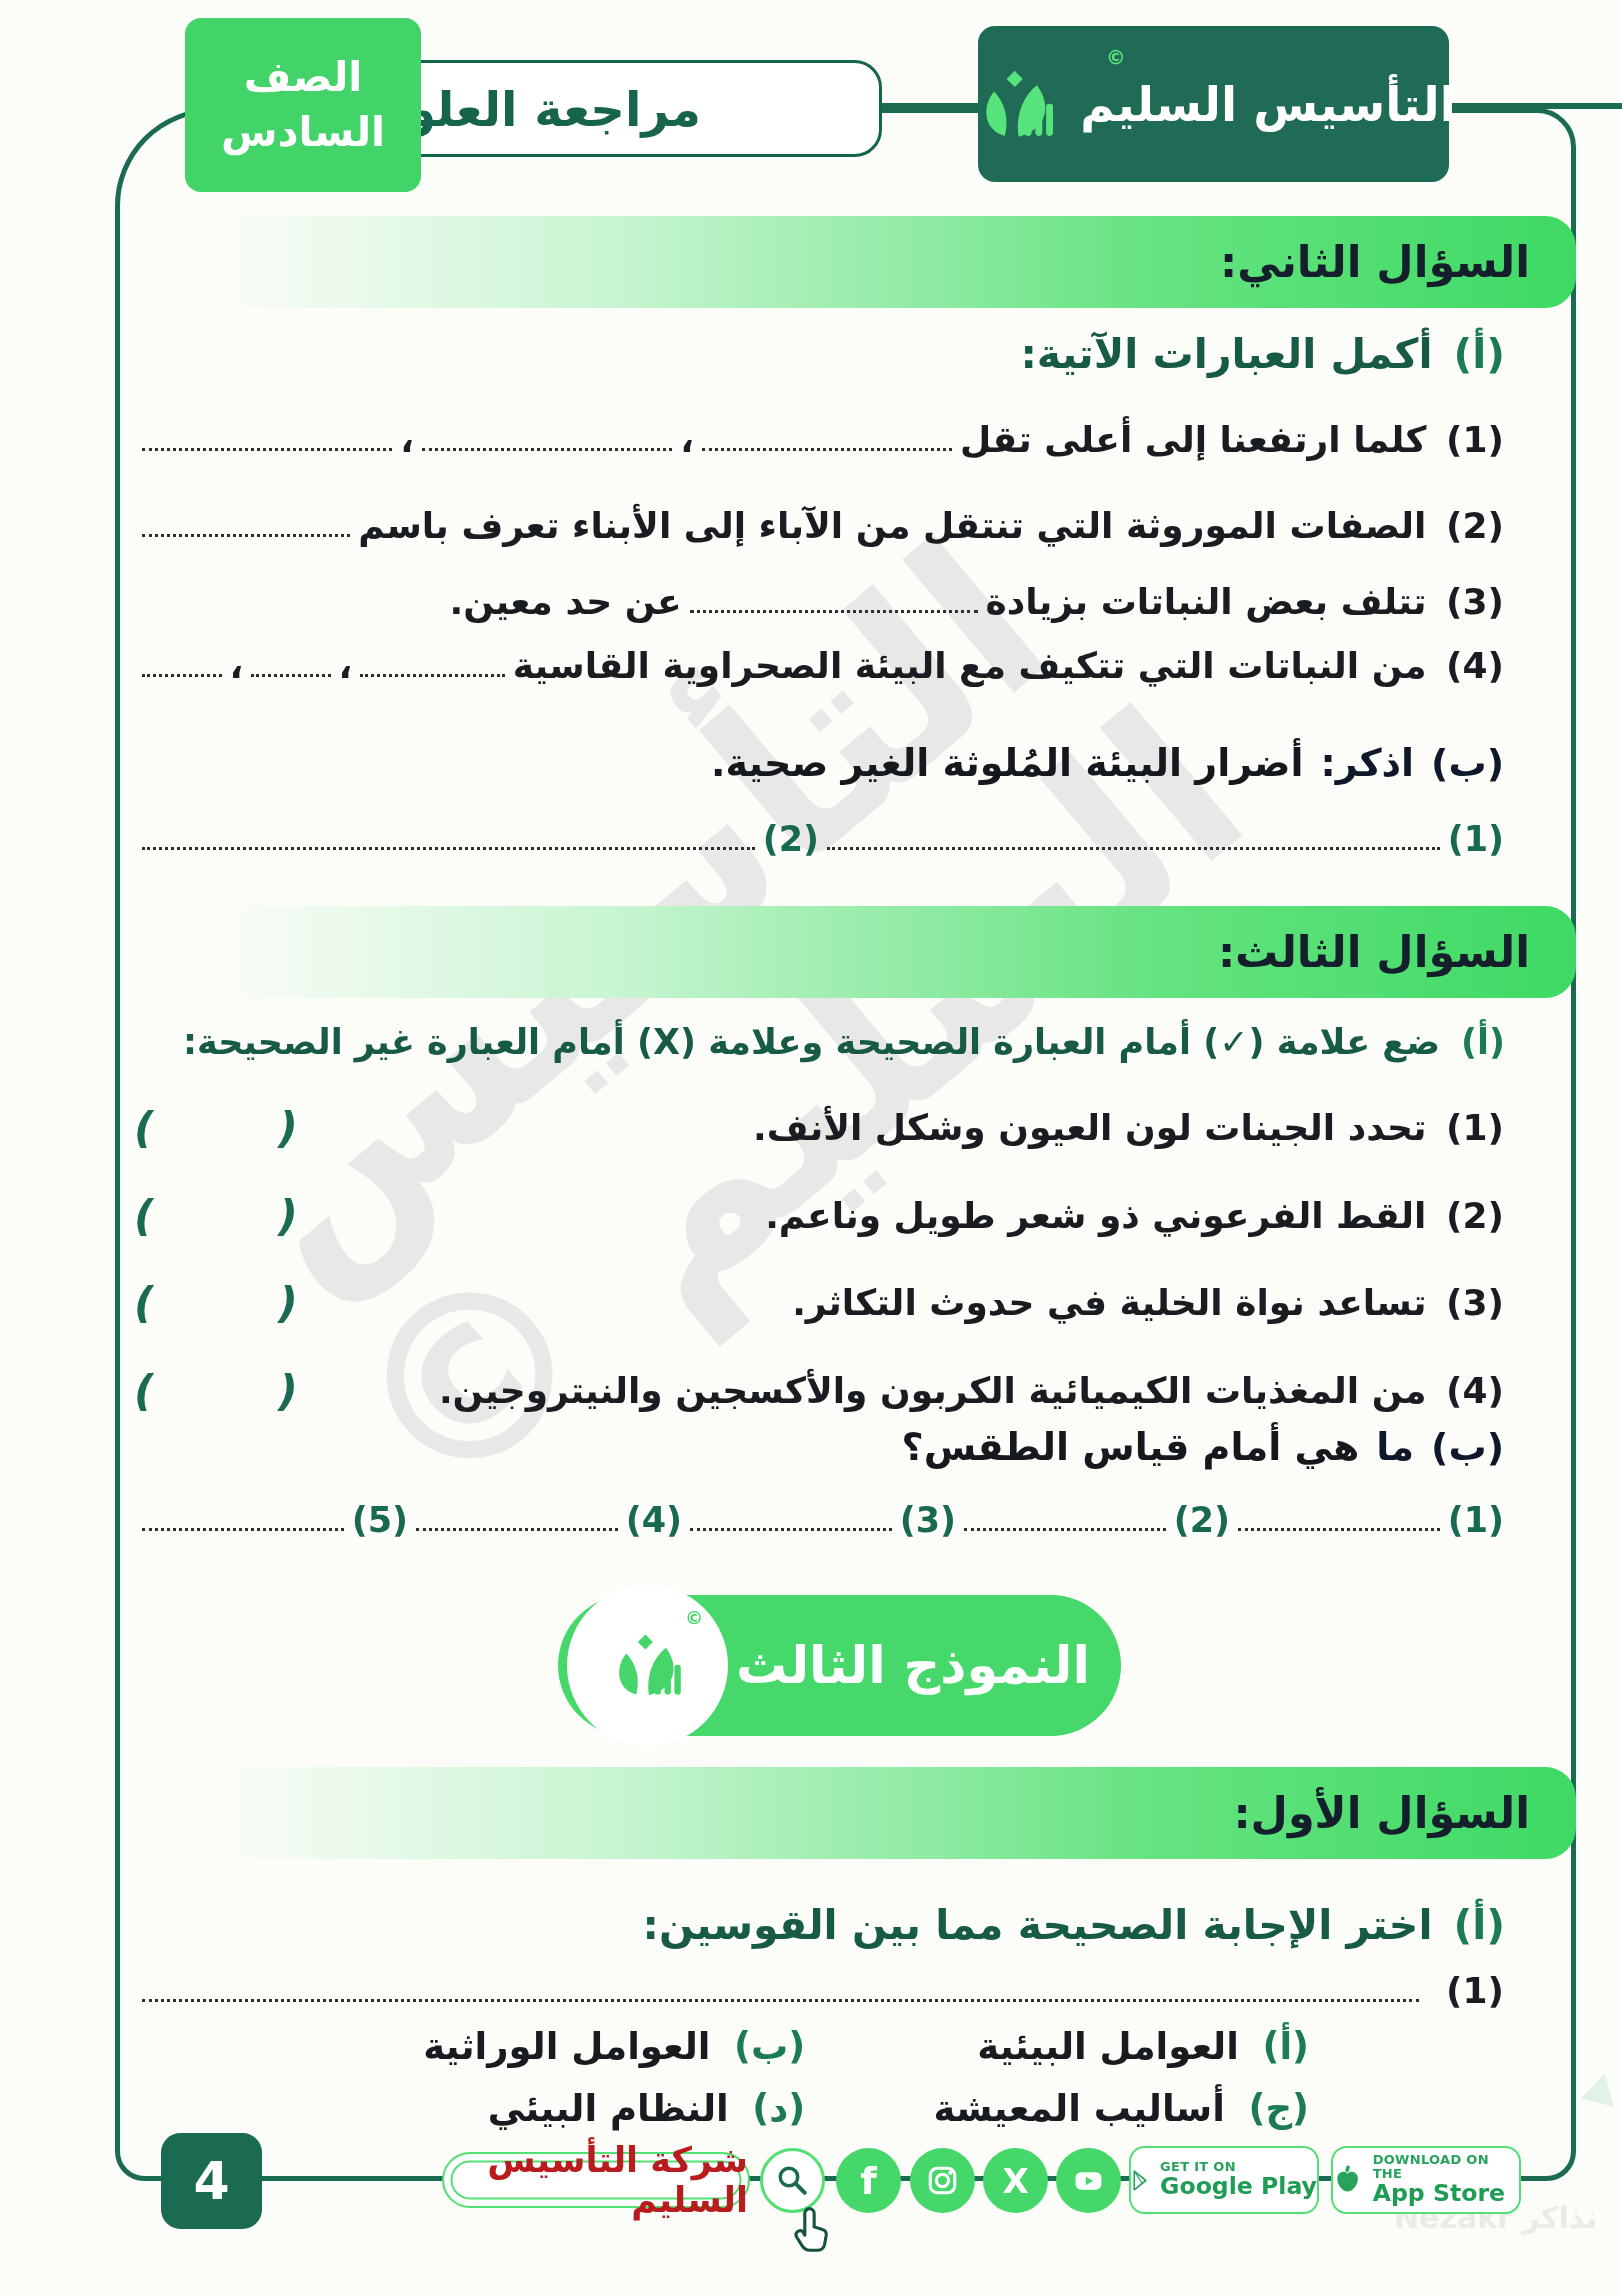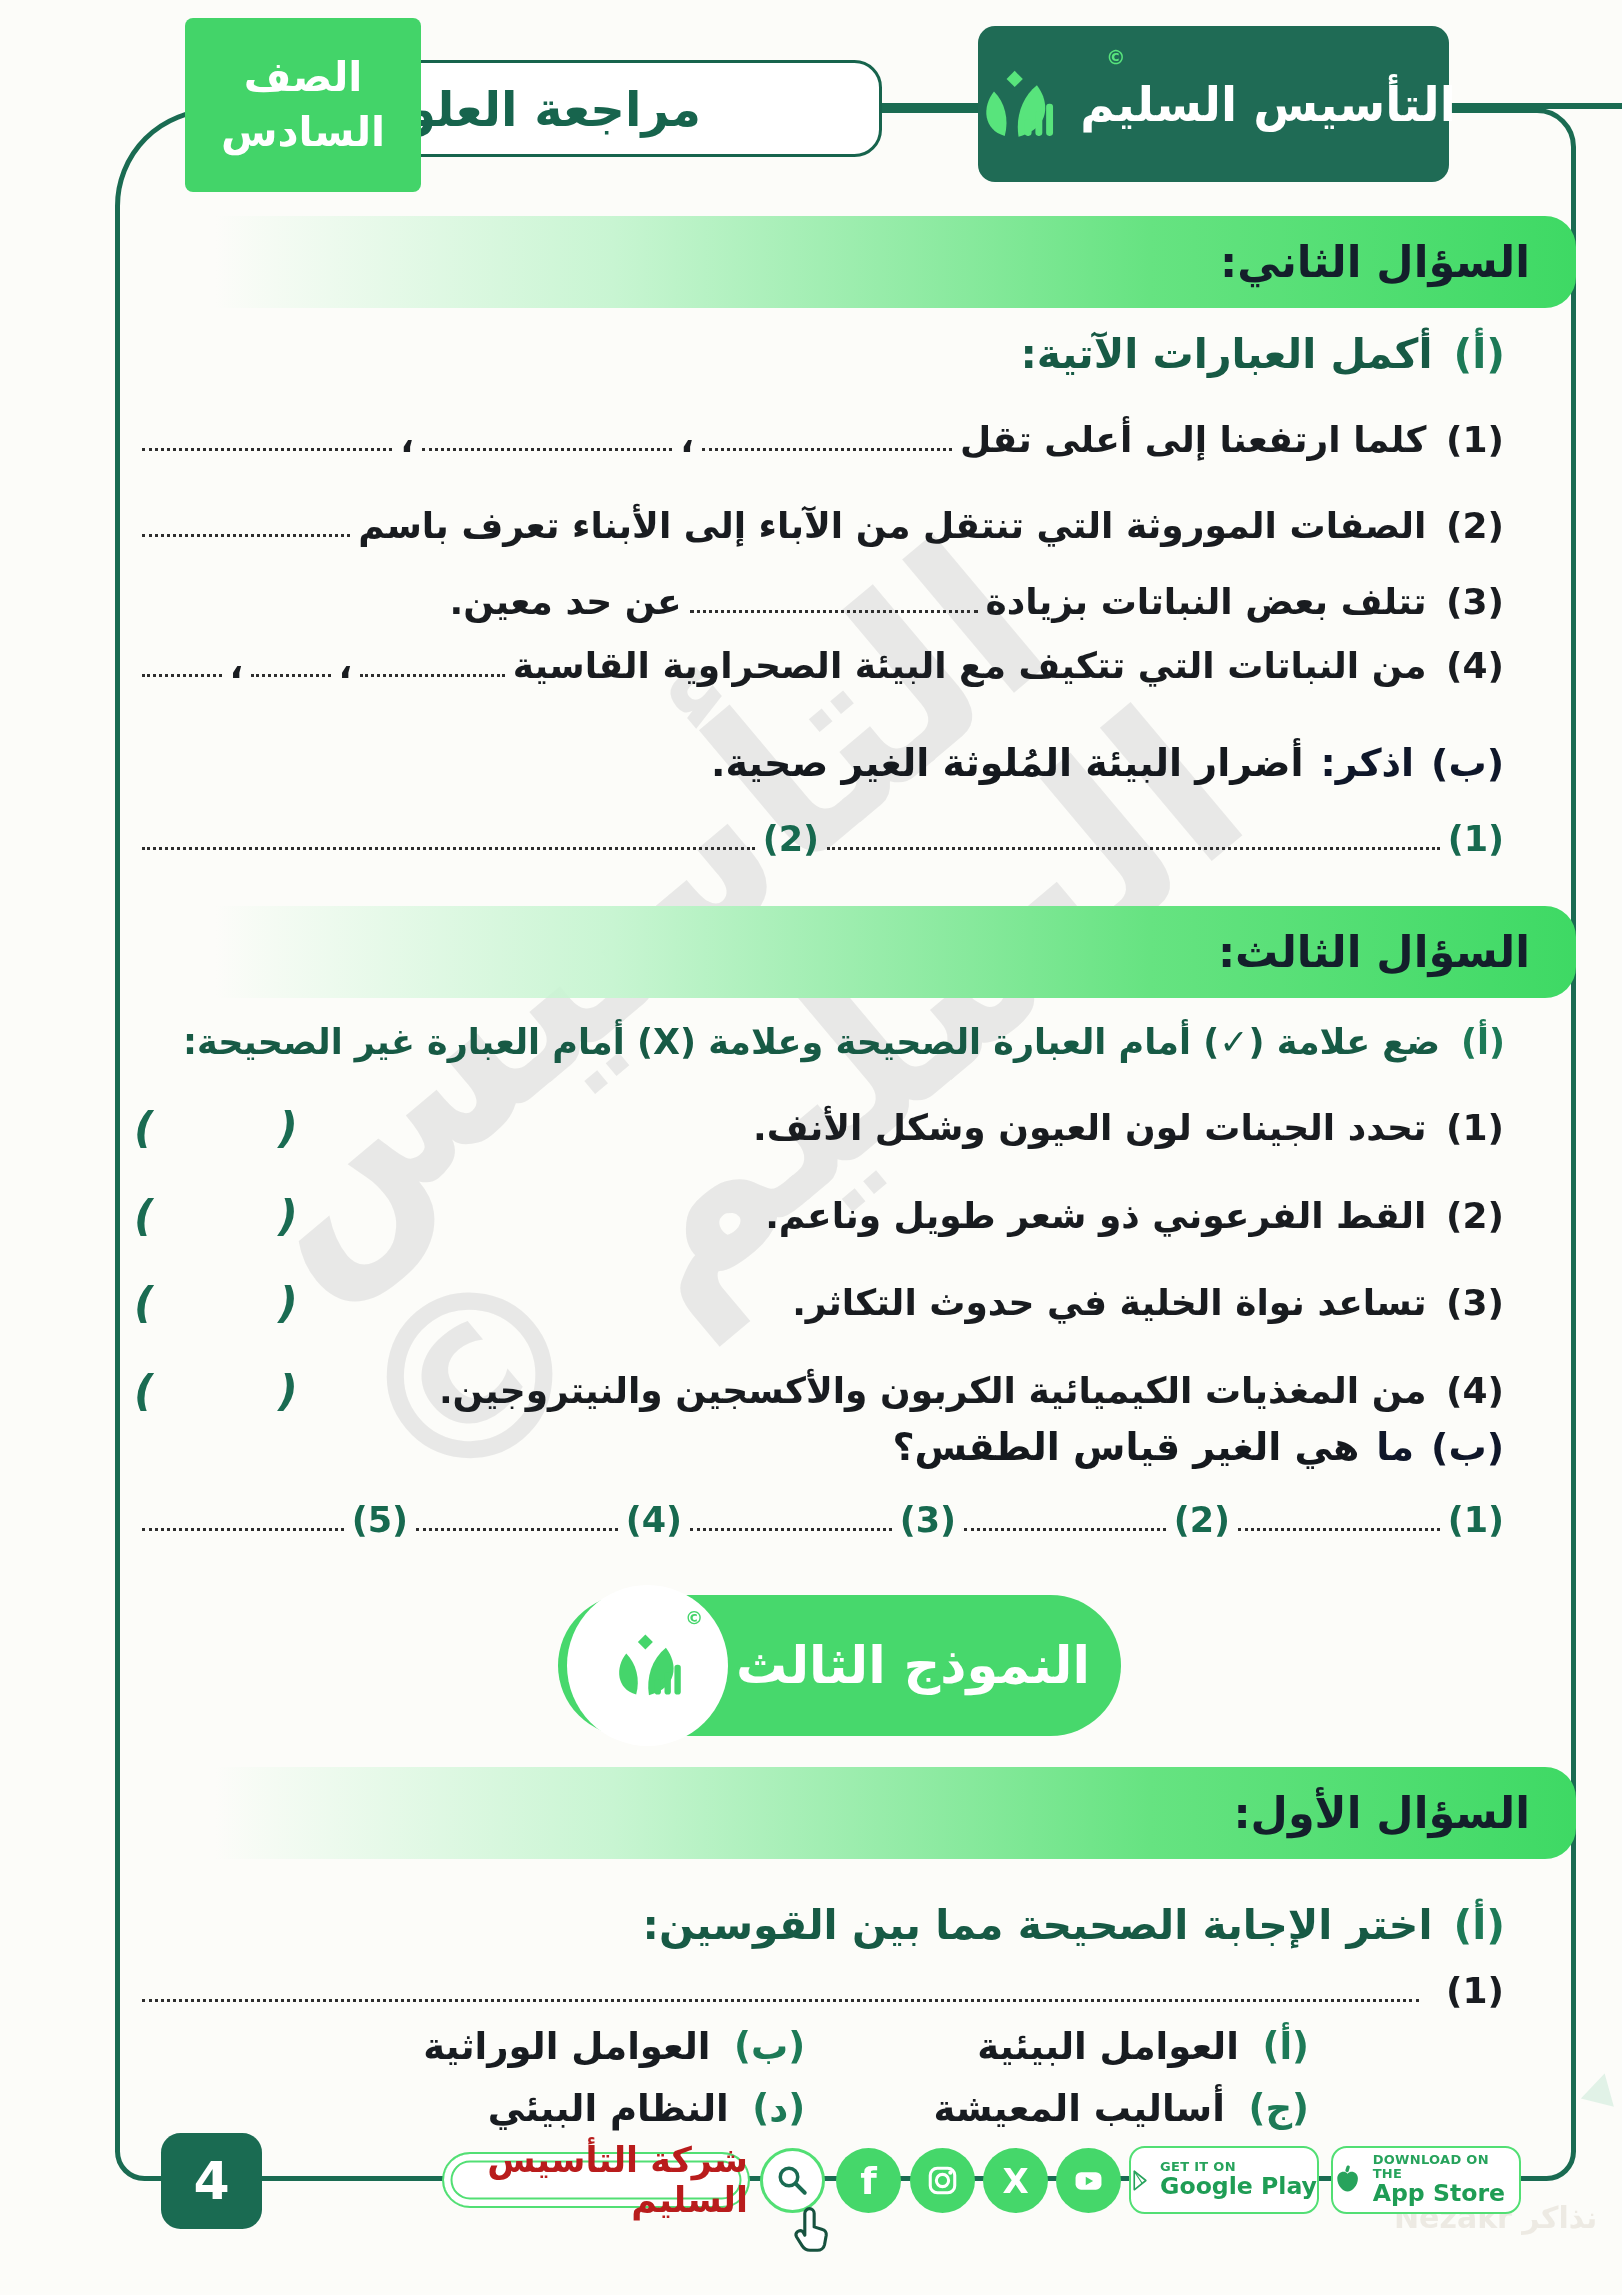--- a/index.html
+++ b/index.html
@@ -26,21 +26,21 @@
   }
   
   .border-rect{
     position:absolute; left:115px; top:108px; width:1461px; height:2073px;
     border:5.9px solid #1a6b52; border-radius:98px 39px 29.4px 29.4px;
     box-sizing:border-box; z-index:2;
   }
   
   .grade-badge{
     position:absolute; left:185px; top:18.3px; width:236px; height:174px;
-    background:#43d469; border-radius:8px; z-index:5;
+    background:#43d469; border-radius:16px; z-index:5;
     display:flex; flex-direction:column; align-items:center; justify-content:center;
     color:#fff; font-size:41px; font-weight:800; line-height:1.35; text-align:center;
   }
   .subject-pill{
     position:absolute; left:368px; top:60px; width:514px; height:97px;
     background:#fff; border:3.9px solid #17644d; border-radius:27.5px; z-index:4;
     display:flex; align-items:center; justify-content:flex-end;
     color:#17644d; font-size:48px; font-weight:800; box-sizing:border-box;
   }
   .hline{position:absolute; height:5.9px; background:#1a6b52; z-index:3;}
@@ -309,21 +309,21 @@
     <span class="spacer"></span>
     <span class="tfp">
       <i>(</i>
         <i>)</i>
     </span>
   </div>
 
   <div class="brow" style="top:1425px">
     <span class="glabel">(ب)</span>
     <span class="gkey">ما</span>
-    <span class="btext">هي الغير قياس الطقس؟</span>
+    <span class="btext">هي أمام قياس الطقس؟</span>
   </div>
 
   <div class="ansrow" style="top:1500px">
     <span class="anum">(1)</span>
     <span class="dots"></span>
     <span class="anum">(2)</span>
     <span class="dots"></span>
     <span class="anum">(3)</span>
     <span class="dots"></span>
     <span class="anum">(4)</span>

